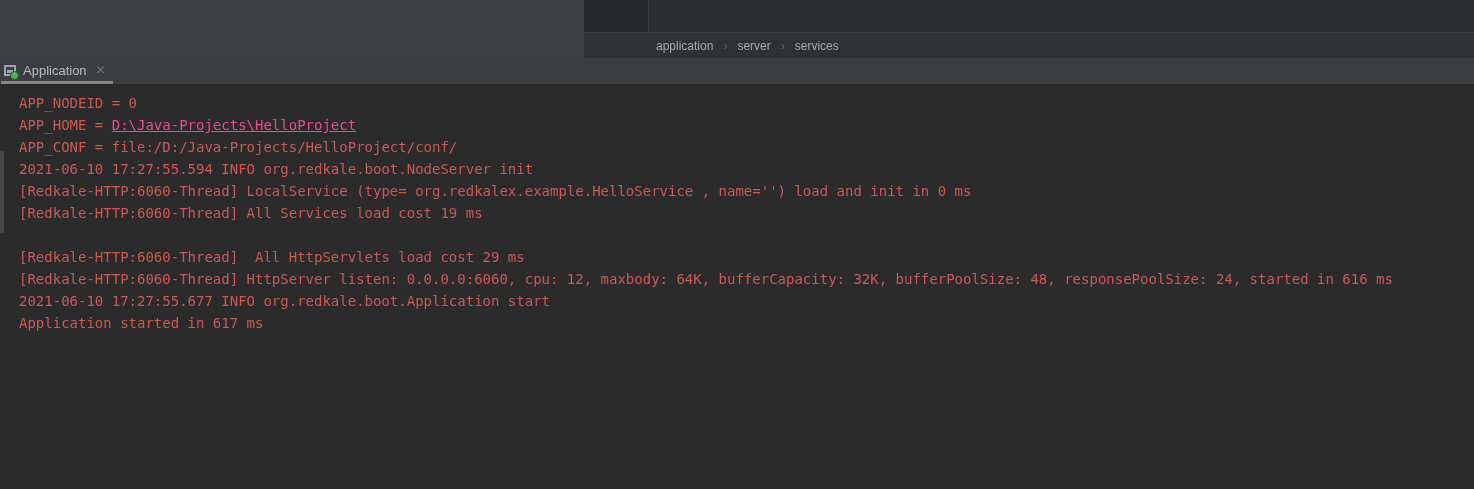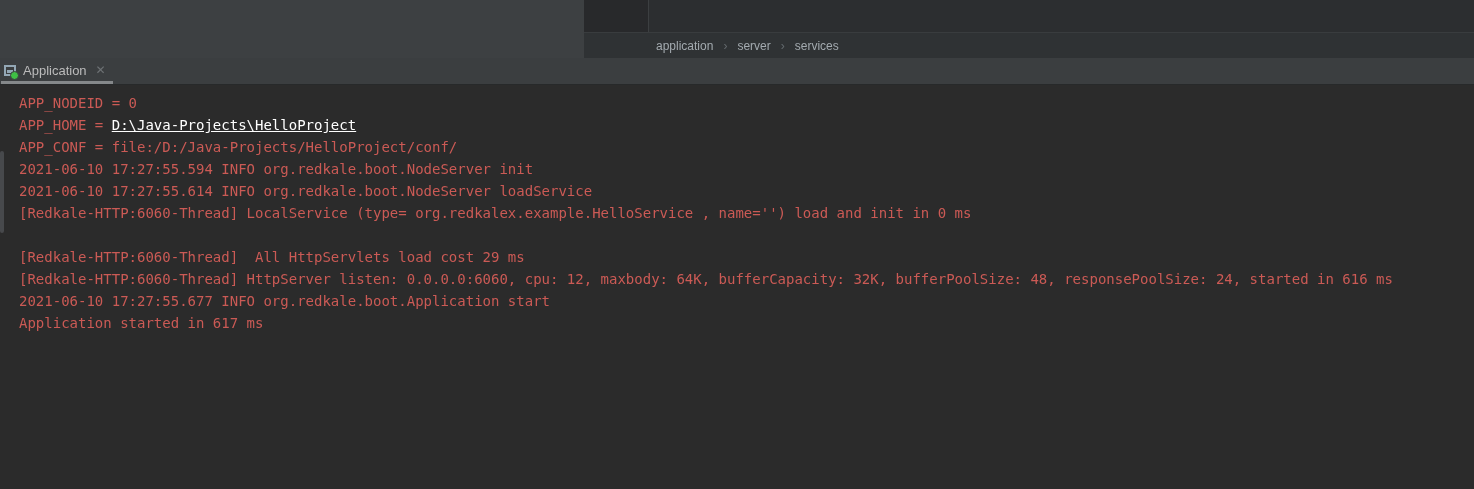--- a/index.html
+++ b/index.html
@@ -87,21 +87,21 @@
     position: absolute; left: 0; top: 85px; right: 0; bottom: 0;
     background: #2B2B2B;
     padding: 7px 0 0 19px;
     font-family: "DejaVu Sans Mono", "Liberation Mono", monospace;
     font-size: 14px; line-height: 22px;
     color: #CB5A55;
     overflow: hidden;
     cursor: text;
   }
   .console .line { white-space: pre; height: 22px; }
-  .console a { color: #ffffff; text-decoration: underline; cursor: pointer; }
+  .console a { color: #ec4899; text-decoration: underline; cursor: pointer; }
 
   .scroll-thumb {
     position: absolute; left: 0; top: 151px; width: 4px; height: 82px;
     background: #47494C; border-radius: 2px;
     cursor: pointer;
   }
 </style>
 </head>
 <body>
 
@@ -130,22 +130,22 @@
     <span class="tab-close">✕</span>
   </div>
   <div class="tab-underline"></div>
 </div>
 
 <div class="console">
     <div class="line">APP_NODEID = 0</div>
     <div class="line"><span>APP_HOME = </span><a>D:\Java-Projects\HelloProject</a></div>
     <div class="line">APP_CONF = file:/D:/Java-Projects/HelloProject/conf/</div>
     <div class="line">2021-06-10 17:27:55.594 INFO org.redkale.boot.NodeServer init</div>
-    <div class="line">2021-06-10 17:27:55.614 INFO org.redkale.boot.NodeServer loadService</div>
     <div class="line">[Redkale-HTTP:6060-Thread] LocalService (type= org.redkalex.example.HelloService , name='') load and init in 0 ms</div>
+    <div class="line">[Redkale-HTTP:6060-Thread] All Services load cost 19 ms</div>
     <div class="line"> </div>
     <div class="line">[Redkale-HTTP:6060-Thread]  All HttpServlets load cost 29 ms</div>
     <div class="line">[Redkale-HTTP:6060-Thread] HttpServer listen: 0.0.0.0:6060, cpu: 12, maxbody: 64K, bufferCapacity: 32K, bufferPoolSize: 48, responsePoolSize: 24, started in 616 ms</div>
     <div class="line">2021-06-10 17:27:55.677 INFO org.redkale.boot.Application start</div>
     <div class="line">Application started in 617 ms</div>
   </div>
 
 <div class="scroll-thumb"></div>
 
 </body></html>

